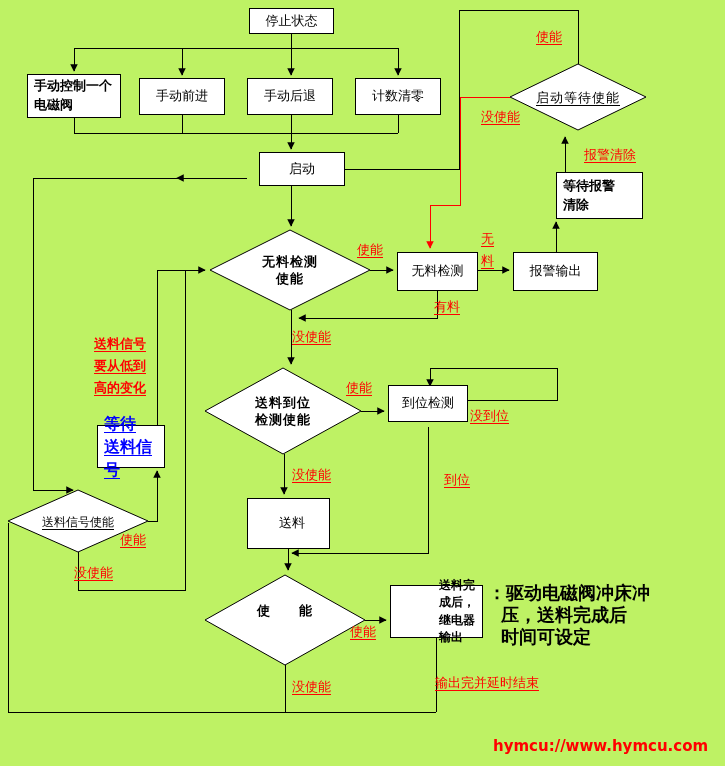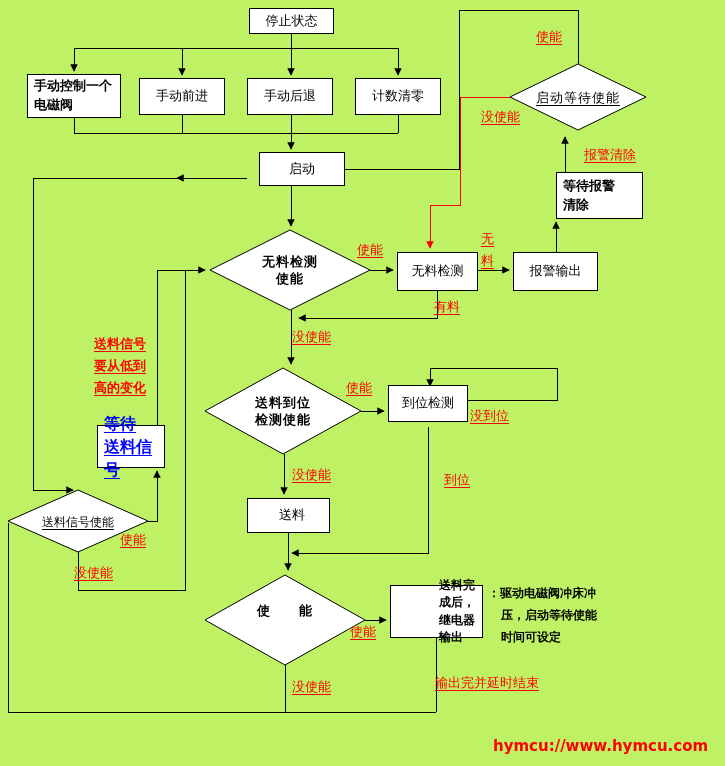--- a/index.html
+++ b/index.html
@@ -10,21 +10,21 @@
        font-size:13px;line-height:1.45;box-sizing:border-box;
        display:flex;flex-direction:column;align-items:center;justify-content:center;
        text-align:center;z-index:2;}
   .box.leftalign{align-items:flex-start;text-align:left;padding-left:6px;}
   .lbl{position:absolute;font-size:13px;white-space:nowrap;z-index:3;color:#000;}
   .red{color:#ff0000;}
   .blue{color:#0000ff;}
   .und{text-decoration:underline;text-underline-offset:3px;}
   .dtext{position:absolute;text-align:center;font-size:13px;line-height:17px;
          letter-spacing:1px;z-index:2;color:#000;}
-  .note{position:absolute;font-size:12px;line-height:22px;color:#000;z-index:3;}
+  .note{position:absolute;font-size:18px;line-height:22px;color:#000;z-index:3;}
   .note .ind{margin-left:13px;}
   .url{position:absolute;font-size:15px;font-weight:bold;color:#ff0000;z-index:3;}
   .blk{display:block;font-weight:bold;}
 </style>
 </head>
 <body>
 
 <div id="stage">
 
   <svg width="725" height="766" viewBox="0 0 725 766">
@@ -126,21 +126,21 @@
 
   <div class="box" style="left:388px;top:372px;width:80px;height:37px;margin-top:13px;">
     <span>到位检测</span>
   </div>
 
   <div class="box leftalign" style="left:97px;top:425px;width:68px;height:43px;font-size:16px;">
     <span class="blk blue und">等待</span>
     <span class="blk blue und">送料信号</span>
   </div>
 
-  <div class="box" style="left:247px;top:498px;width:83px;height:35px;padding-left:7px;">
+  <div class="box" style="left:247px;top:498px;width:83px;height:51px;padding-left:7px;">
     <span>送料</span>
   </div>
 
   <div class="box leftalign" style="left:390px;top:585px;width:93px;height:53px;font-size:12px;padding-left:48px;">
     <span class="blk">送料完成后，</span>
     <span class="blk">继电器输出</span>
   </div>
 
   <div class="dtext red und" style="left:512px;top:89px;width:132px;">启动等待使能</div>
 
@@ -180,19 +180,19 @@
   </div>
 
   <div class="lbl red und" style="left:120px;top:531px;">使能</div>
   <div class="lbl red und" style="left:74px;top:564px;">没使能</div>
   <div class="lbl red und" style="left:350px;top:623px;">使能</div>
   <div class="lbl red und" style="left:292px;top:678px;">没使能</div>
   <div class="lbl red und" style="left:435px;top:674px;">输出完并延时结束</div>
 
   <div class="note" style="left:488px;top:582px;width:170px;">
     <span class="blk">：驱动电磁阀冲床冲</span>
-    <span class="blk ind">压，启动等待使能</span>
+    <span class="blk ind">压，送料完成后</span>
     <span class="blk ind">时间可设定</span>
   </div>
 
   <div class="url" style="left:493px;top:737px;">hymcu://www.hymcu.com</div>
 
 </div>
 
 </body></html>

